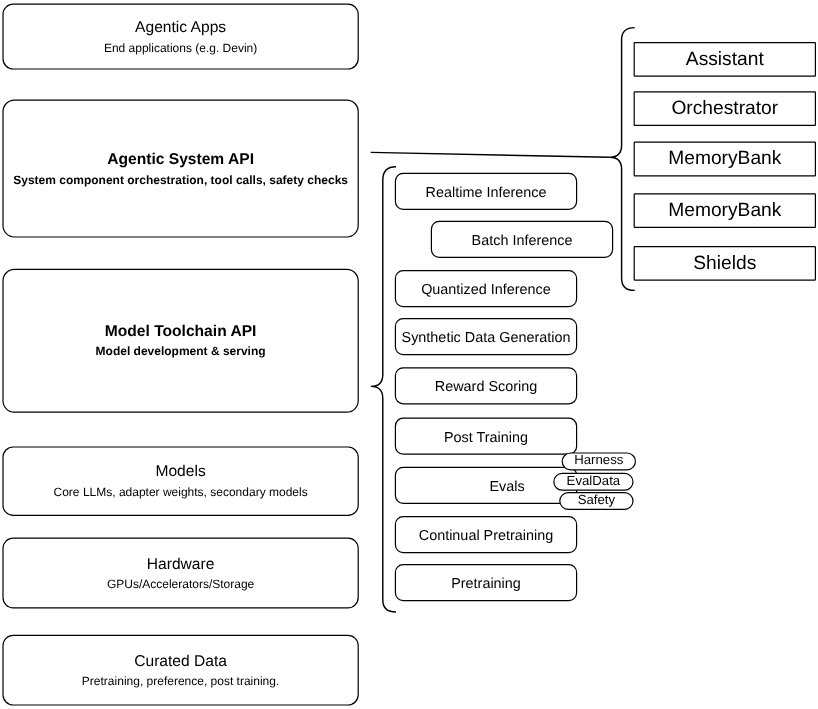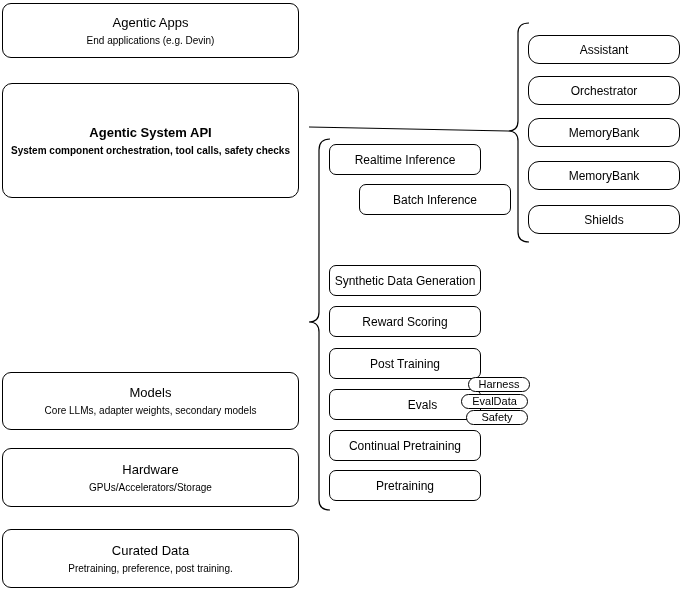--- a/index.html
+++ b/index.html
@@ -21,21 +21,21 @@
     align-items:center;
     justify-content:center;
     text-align:center;
   }
   .stack-node{left:2px;width:297px;}
   .r9{border-radius:9px;align-items:center;}
   .r22{border-radius:10px;font-weight:bold;}
   .node .title{font-size:13px;line-height:16px;}
   .node .subtitle{font-size:10px;line-height:13px;margin-top:3px;}
   .mid-node{left:329px;width:152px;height:31px;border-radius:7px;font-size:12px;}
-  .right-node{left:528px;width:152px;height:29px;border-radius:11px;font-size:12px;}
+  .right-node{left:528px;width:152px;height:29px;border-radius:1px;font-size:16px;}
   .pill{
     position:absolute;
     box-sizing:border-box;
     background:#ffffff;
     border:1px solid #000000;
     border-radius:8px;
     height:15px;
     display:flex;align-items:center;justify-content:center;
     font-size:11px;line-height:13px;
     z-index:3;
@@ -73,35 +73,40 @@
   </svg>
 
   <div class="node stack-node b1 r9">
     <div class="title">Agentic Apps</div>
     <div class="subtitle">End applications (e.g. Devin)</div>
   </div>
   <div class="node stack-node b2 r22">
     <div class="title">Agentic System API</div>
     <div class="subtitle">System component orchestration, tool calls, safety checks</div>
   </div>
+  <div class="node stack-node b3 r22">
+    <div class="title">Model Toolchain API</div>
+    <div class="subtitle">Model development &amp; serving</div>
+  </div>
   <div class="node stack-node b4 r9">
     <div class="title">Models</div>
     <div class="subtitle">Core LLMs, adapter weights, secondary models</div>
   </div>
   <div class="node stack-node b5 r9">
     <div class="title">Hardware</div>
     <div class="subtitle">GPUs/Accelerators/Storage</div>
   </div>
   <div class="node stack-node b6 r9">
     <div class="title">Curated Data</div>
     <div class="subtitle">Pretraining, preference, post training.</div>
   </div>
 
   <div class="node mid-node m1">Realtime Inference</div>
   <div class="node mid-node m2">Batch Inference</div>
+  <div class="node mid-node m3">Quantized Inference</div>
   <div class="node mid-node m4">Synthetic Data Generation</div>
   <div class="node mid-node m5">Reward Scoring</div>
   <div class="node mid-node m6">Post Training</div>
   <div class="node mid-node m7">Evals</div>
   <div class="node mid-node m8">Continual Pretraining</div>
   <div class="node mid-node m9">Pretraining</div>
 
   <div class="pill p1">Harness</div>
   <div class="pill p2">EvalData</div>
   <div class="pill p3">Safety</div>

